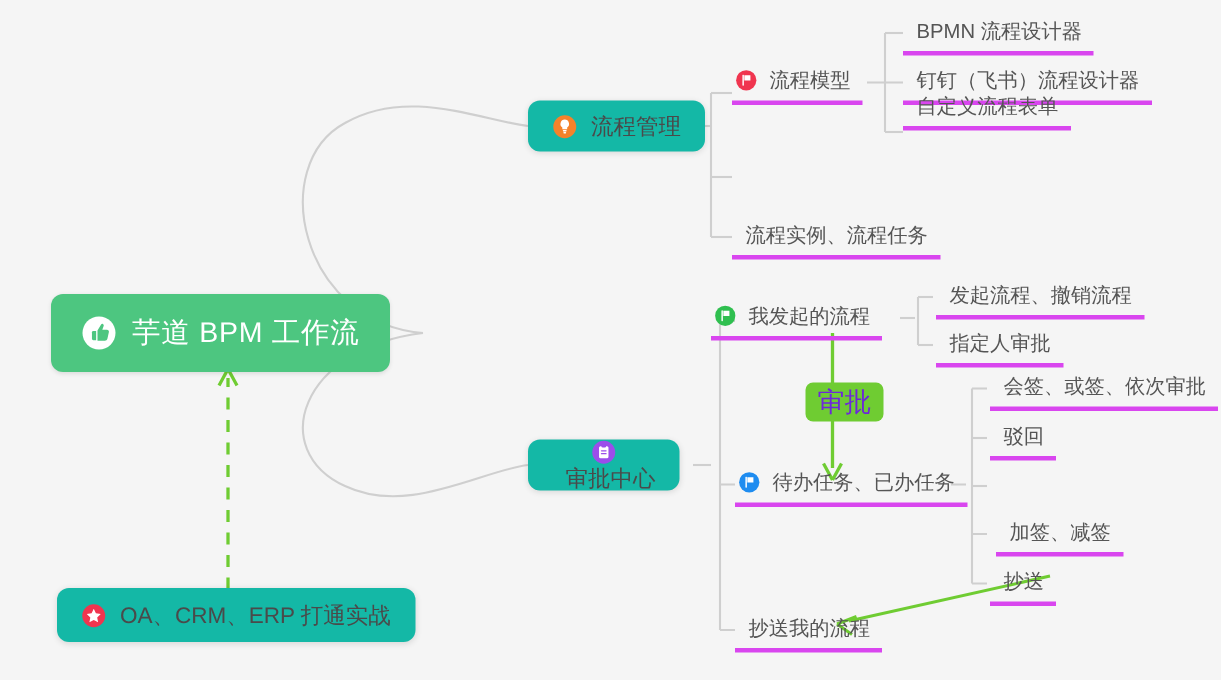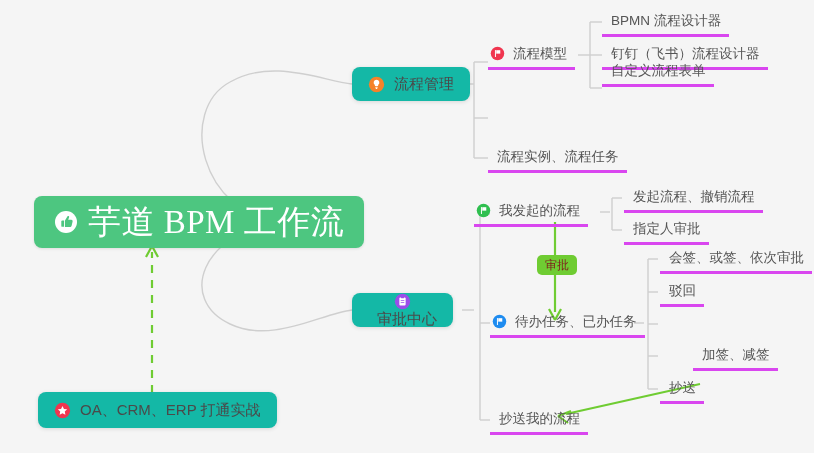--- a/index.html
+++ b/index.html
@@ -14,24 +14,23 @@
 
   
   .node{position:absolute;display:flex;align-items:center;white-space:nowrap;}
 
   .root{
     background:#4dc680;
     border-radius:8px;
     color:#ffffff;
     padding:0 20px;
     height:52px;
-    font-size:33px;
+    font-size:19px;
     letter-spacing:.5px;
     box-shadow:0 1px 3px rgba(0,0,0,.10);
-    font-family:Liberation Serif, serif;
   }
   .root .label{margin-left:10px;}
 
   .card{
     background:#14b8a6;
     border-radius:8px;
     padding:0 16px;
     height:34px;
     font-size:15px;
     color:#4a4a4a;
@@ -51,22 +50,22 @@
   .leaf.withicon{padding-left:2px;}
 
   
   .ic{display:inline-flex;align-items:center;justify-content:center;flex:0 0 auto;}
   .ic svg{display:block;}
 
   
   .badge{
     position:absolute;
     background:#6fcc32;
-    color:#7f1d1d;
-    font-size:12px;
+    color:#6d28d9;
+    font-size:18px;
     border-radius:5px;
     padding:4px 8px;
     line-height:1;
     z-index:5;
   }
 </style>
 </head>
 <body>
 
 <div id="canvas">
@@ -215,21 +214,21 @@
     </span>
     <span class="label">待办任务、已办任务</span>
   </div>
 
   <div class="node leaf" style="left:660px;top:244px;">
     <span>会签、或签、依次审批</span>
   </div>
   <div class="node leaf" style="left:660px;top:277px;">
     <span>驳回</span>
   </div>
-  <div class="node leaf" style="left:693px;top:341px;align-items:center;">
+  <div class="node leaf" style="left:664px;top:341px;align-items:center;">
     <span>加签、减签</span>
   </div>
   <div class="node leaf" style="left:660px;top:374px;">
     <span>抄送</span>
   </div>
 
   <div class="node leaf" style="left:490px;top:405px;">
     <span>抄送我的流程</span>
   </div>
 

